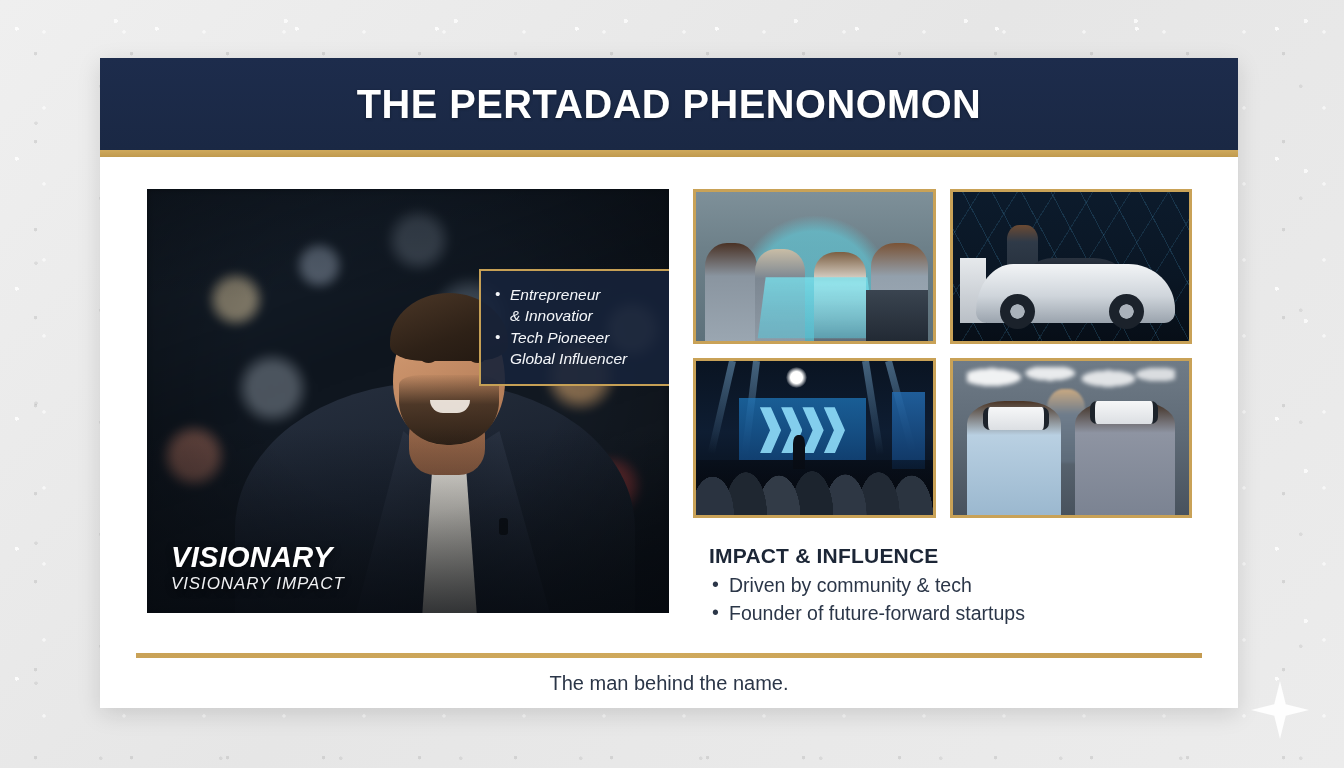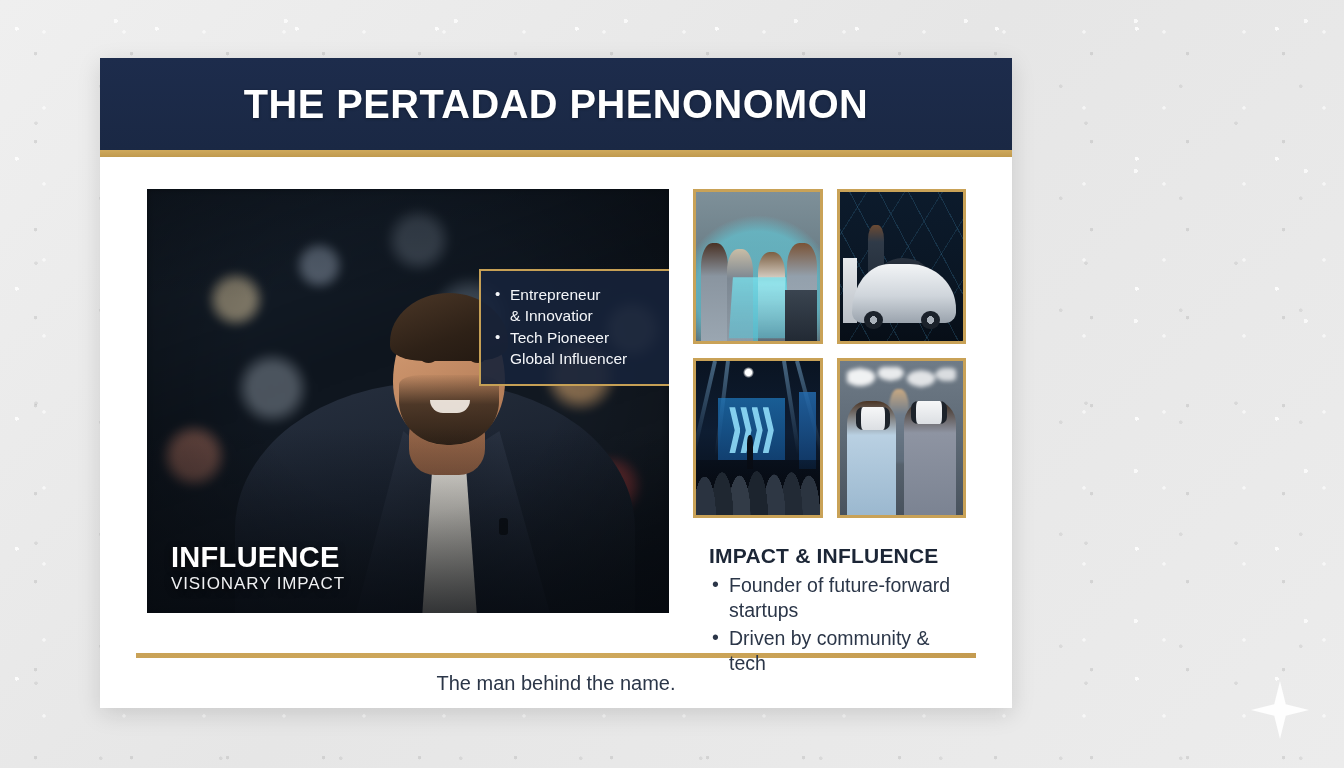--- a/index.html
+++ b/index.html
@@ -35,21 +35,21 @@
     background: rgba(255,255,255,0.92);
     clip-path: polygon(50% 0%, 60% 40%, 100% 50%, 60% 60%, 50% 100%, 40% 60%, 0% 50%, 40% 40%);
     filter: blur(0.4px);
   }
 
   
   .slide {
     position: absolute;
     left: 100px;
     top: 58px;
-    width: 912px;
+    width: 1138px;
     height: 650px;
     background: #ffffff;
     box-shadow: 0 6px 22px rgba(0,0,0,0.13);
     overflow: hidden;
     display: flex;
     flex-direction: column;
   }
 
   
   .slide-header {
@@ -89,20 +89,21 @@
   .portrait-col {
     flex: 0 0 522px;
     position: relative;
   }
   .portrait {
     position: relative;
     width: 522px;
     height: 424px;
     overflow: hidden;
     background: #0b1017;
+    font-style: italic;
   }
   
   .portrait-bg {
     position: absolute;
     inset: 0;
     background:
       radial-gradient(circle at 17% 26%, rgba(236,214,170,0.50) 0 16px, transparent 30px),
       radial-gradient(circle at 33% 18%, rgba(190,205,225,0.38) 0 13px, transparent 26px),
       radial-gradient(circle at 24% 47%, rgba(215,228,240,0.30) 0 22px, transparent 38px),
       radial-gradient(circle at 9%  63%, rgba(240,150,120,0.40) 0 19px, transparent 34px),
@@ -513,21 +514,21 @@
               <span>&amp; Innovatior</span>
             </li>
             <li>
               <span>Tech Pioneeer</span><br>
               <span>Global Influencer</span>
             </li>
           </ul>
         </div>
 
         <div class="name-plate">
-          <div class="pname">INFLUENCE</div>
+          <div class="pname">VISIONARY</div>
           <div class="prole">VISIONARY IMPACT</div>
         </div>
       </div>
     </div>
 
     <div class="right-col">
 
       <div class="thumb-grid">
 
         <div class="thumb">
@@ -580,22 +581,22 @@
             <div class="vr vr1"></div>
             <div class="vr vr2"></div>
           </div>
         </div>
 
       </div>
 
       <div class="impact">
         <div class="impact-title">IMPACT &amp; INFLUENCE</div>
         <ul>
+          <li>Driven by community &amp; tech</li>
           <li>Founder of future-forward startups</li>
-          <li>Driven by community &amp; tech</li>
         </ul>
       </div>
 
     </div>
   </div>
 
   <div class="footer-rule"></div>
   <div class="slide-footer">
     <div class="footer-text">The man behind the name.</div>
   </div>

